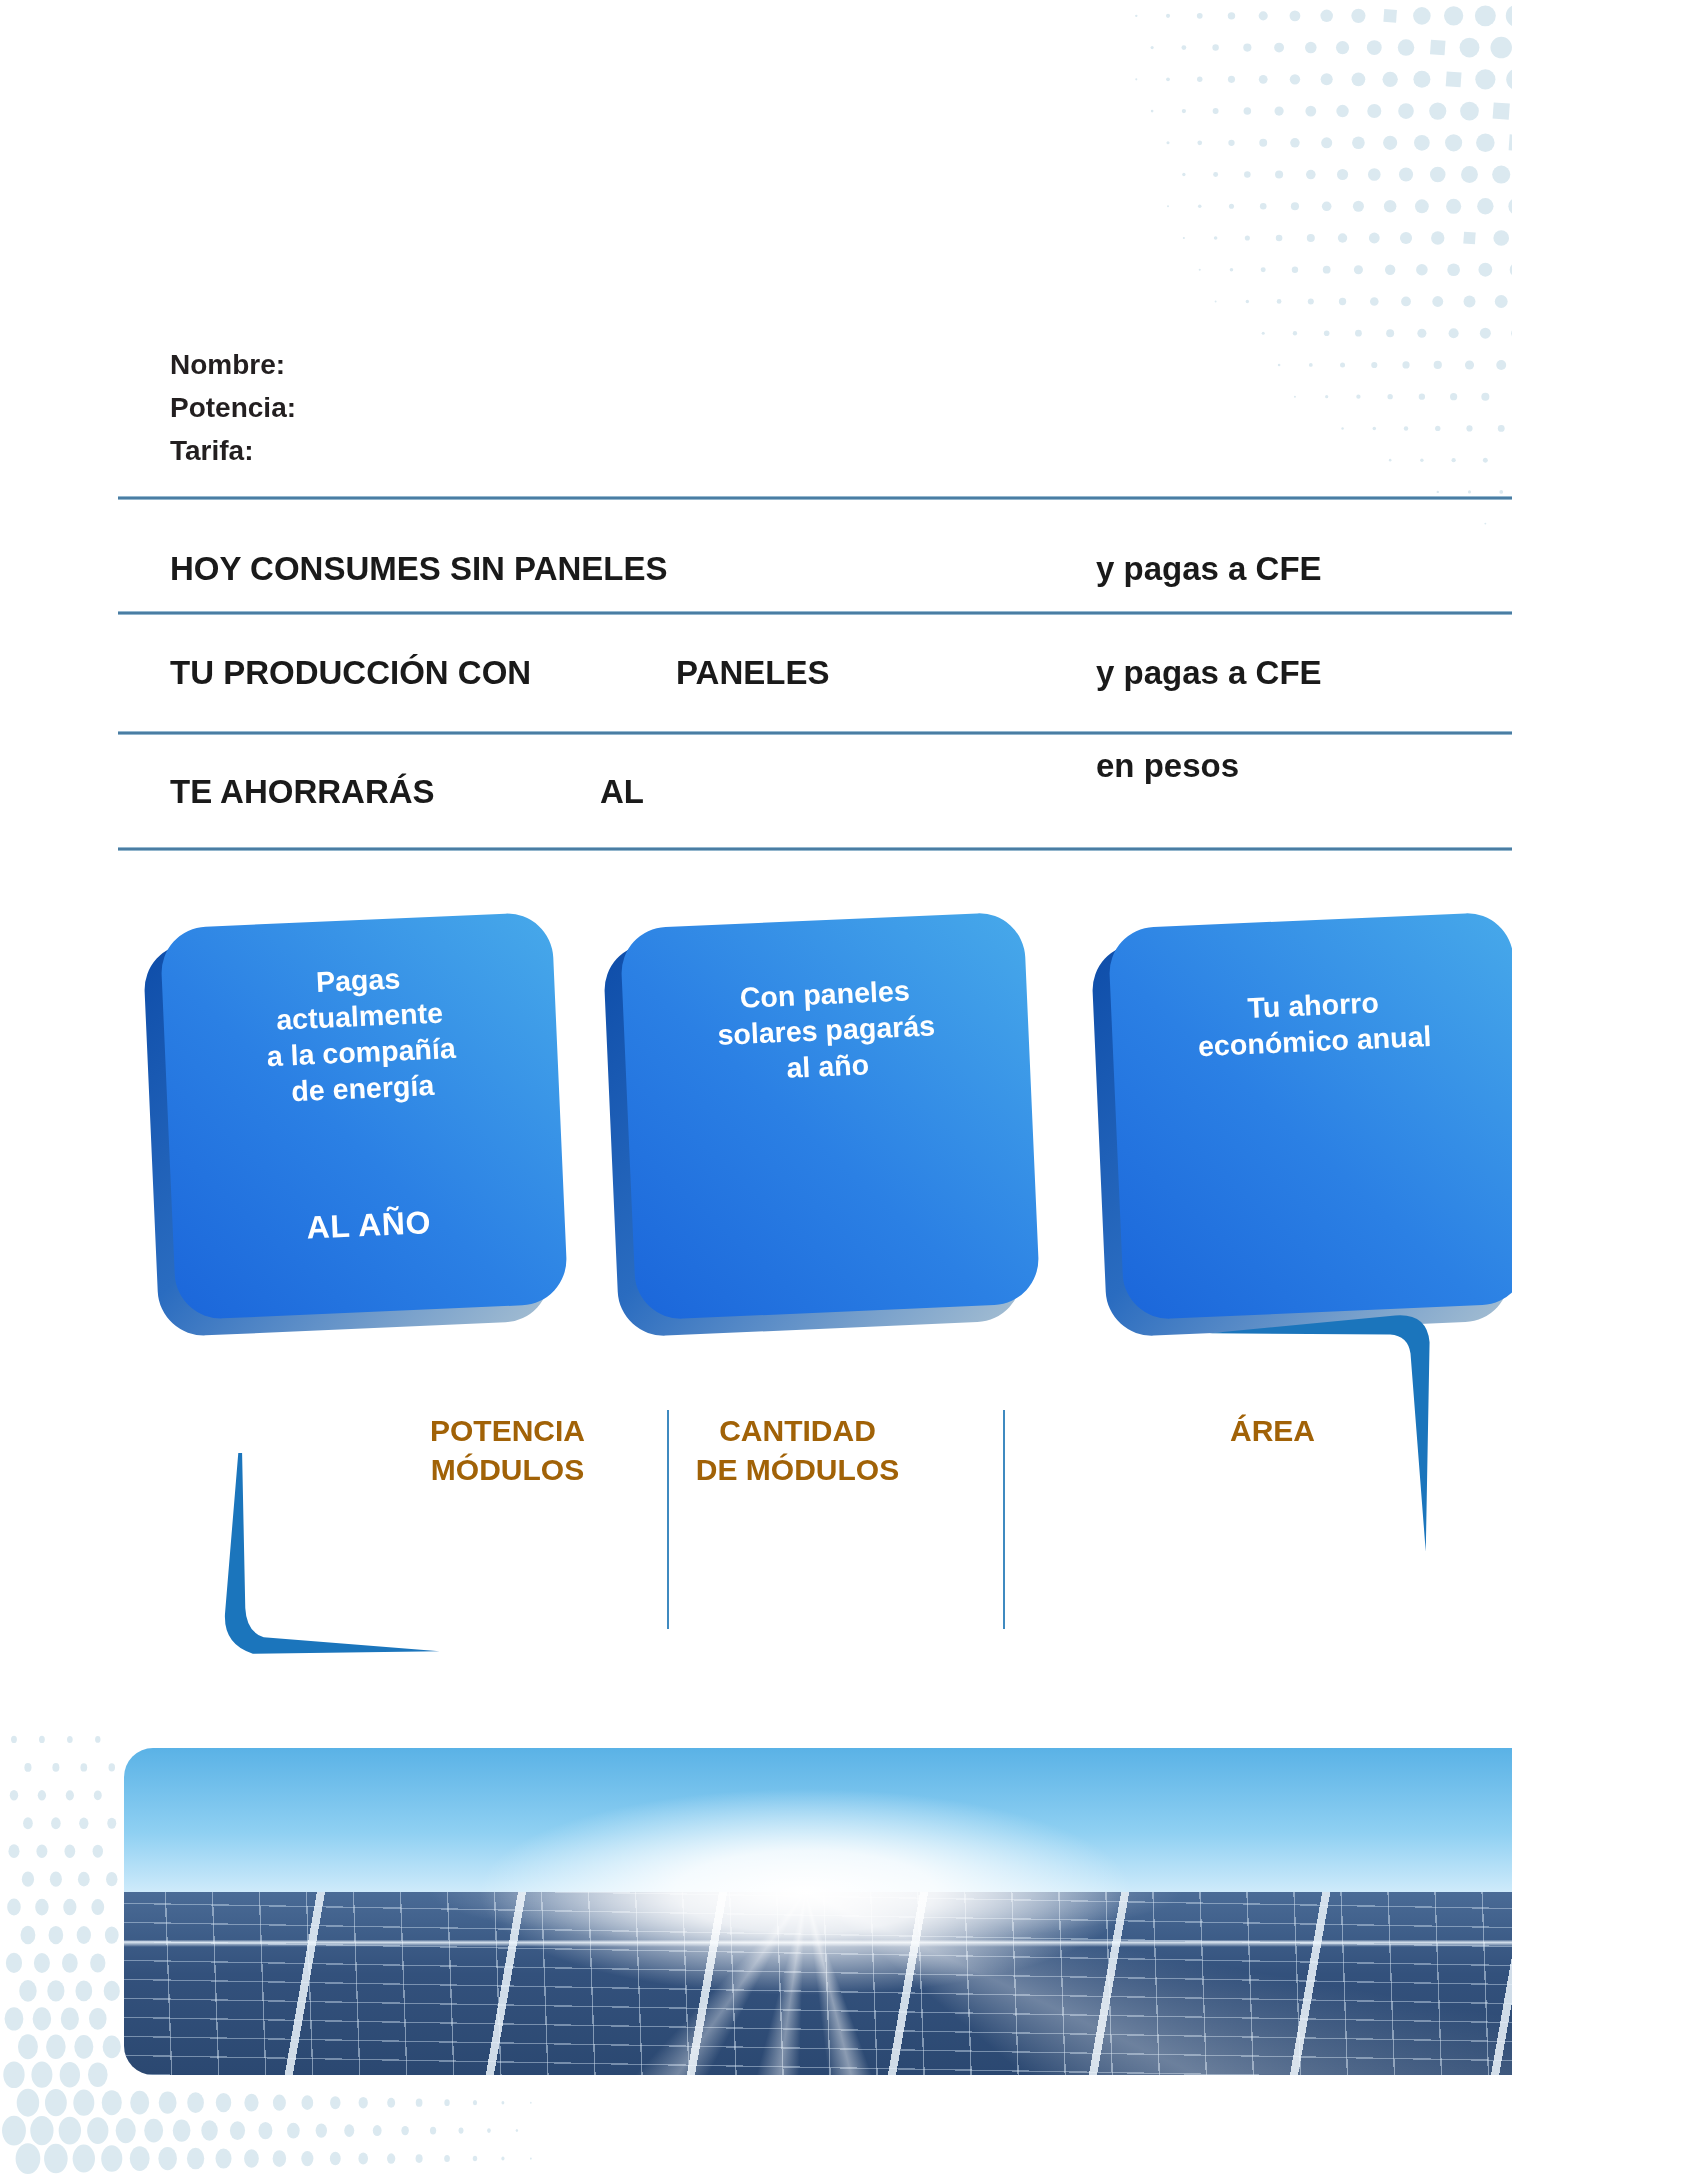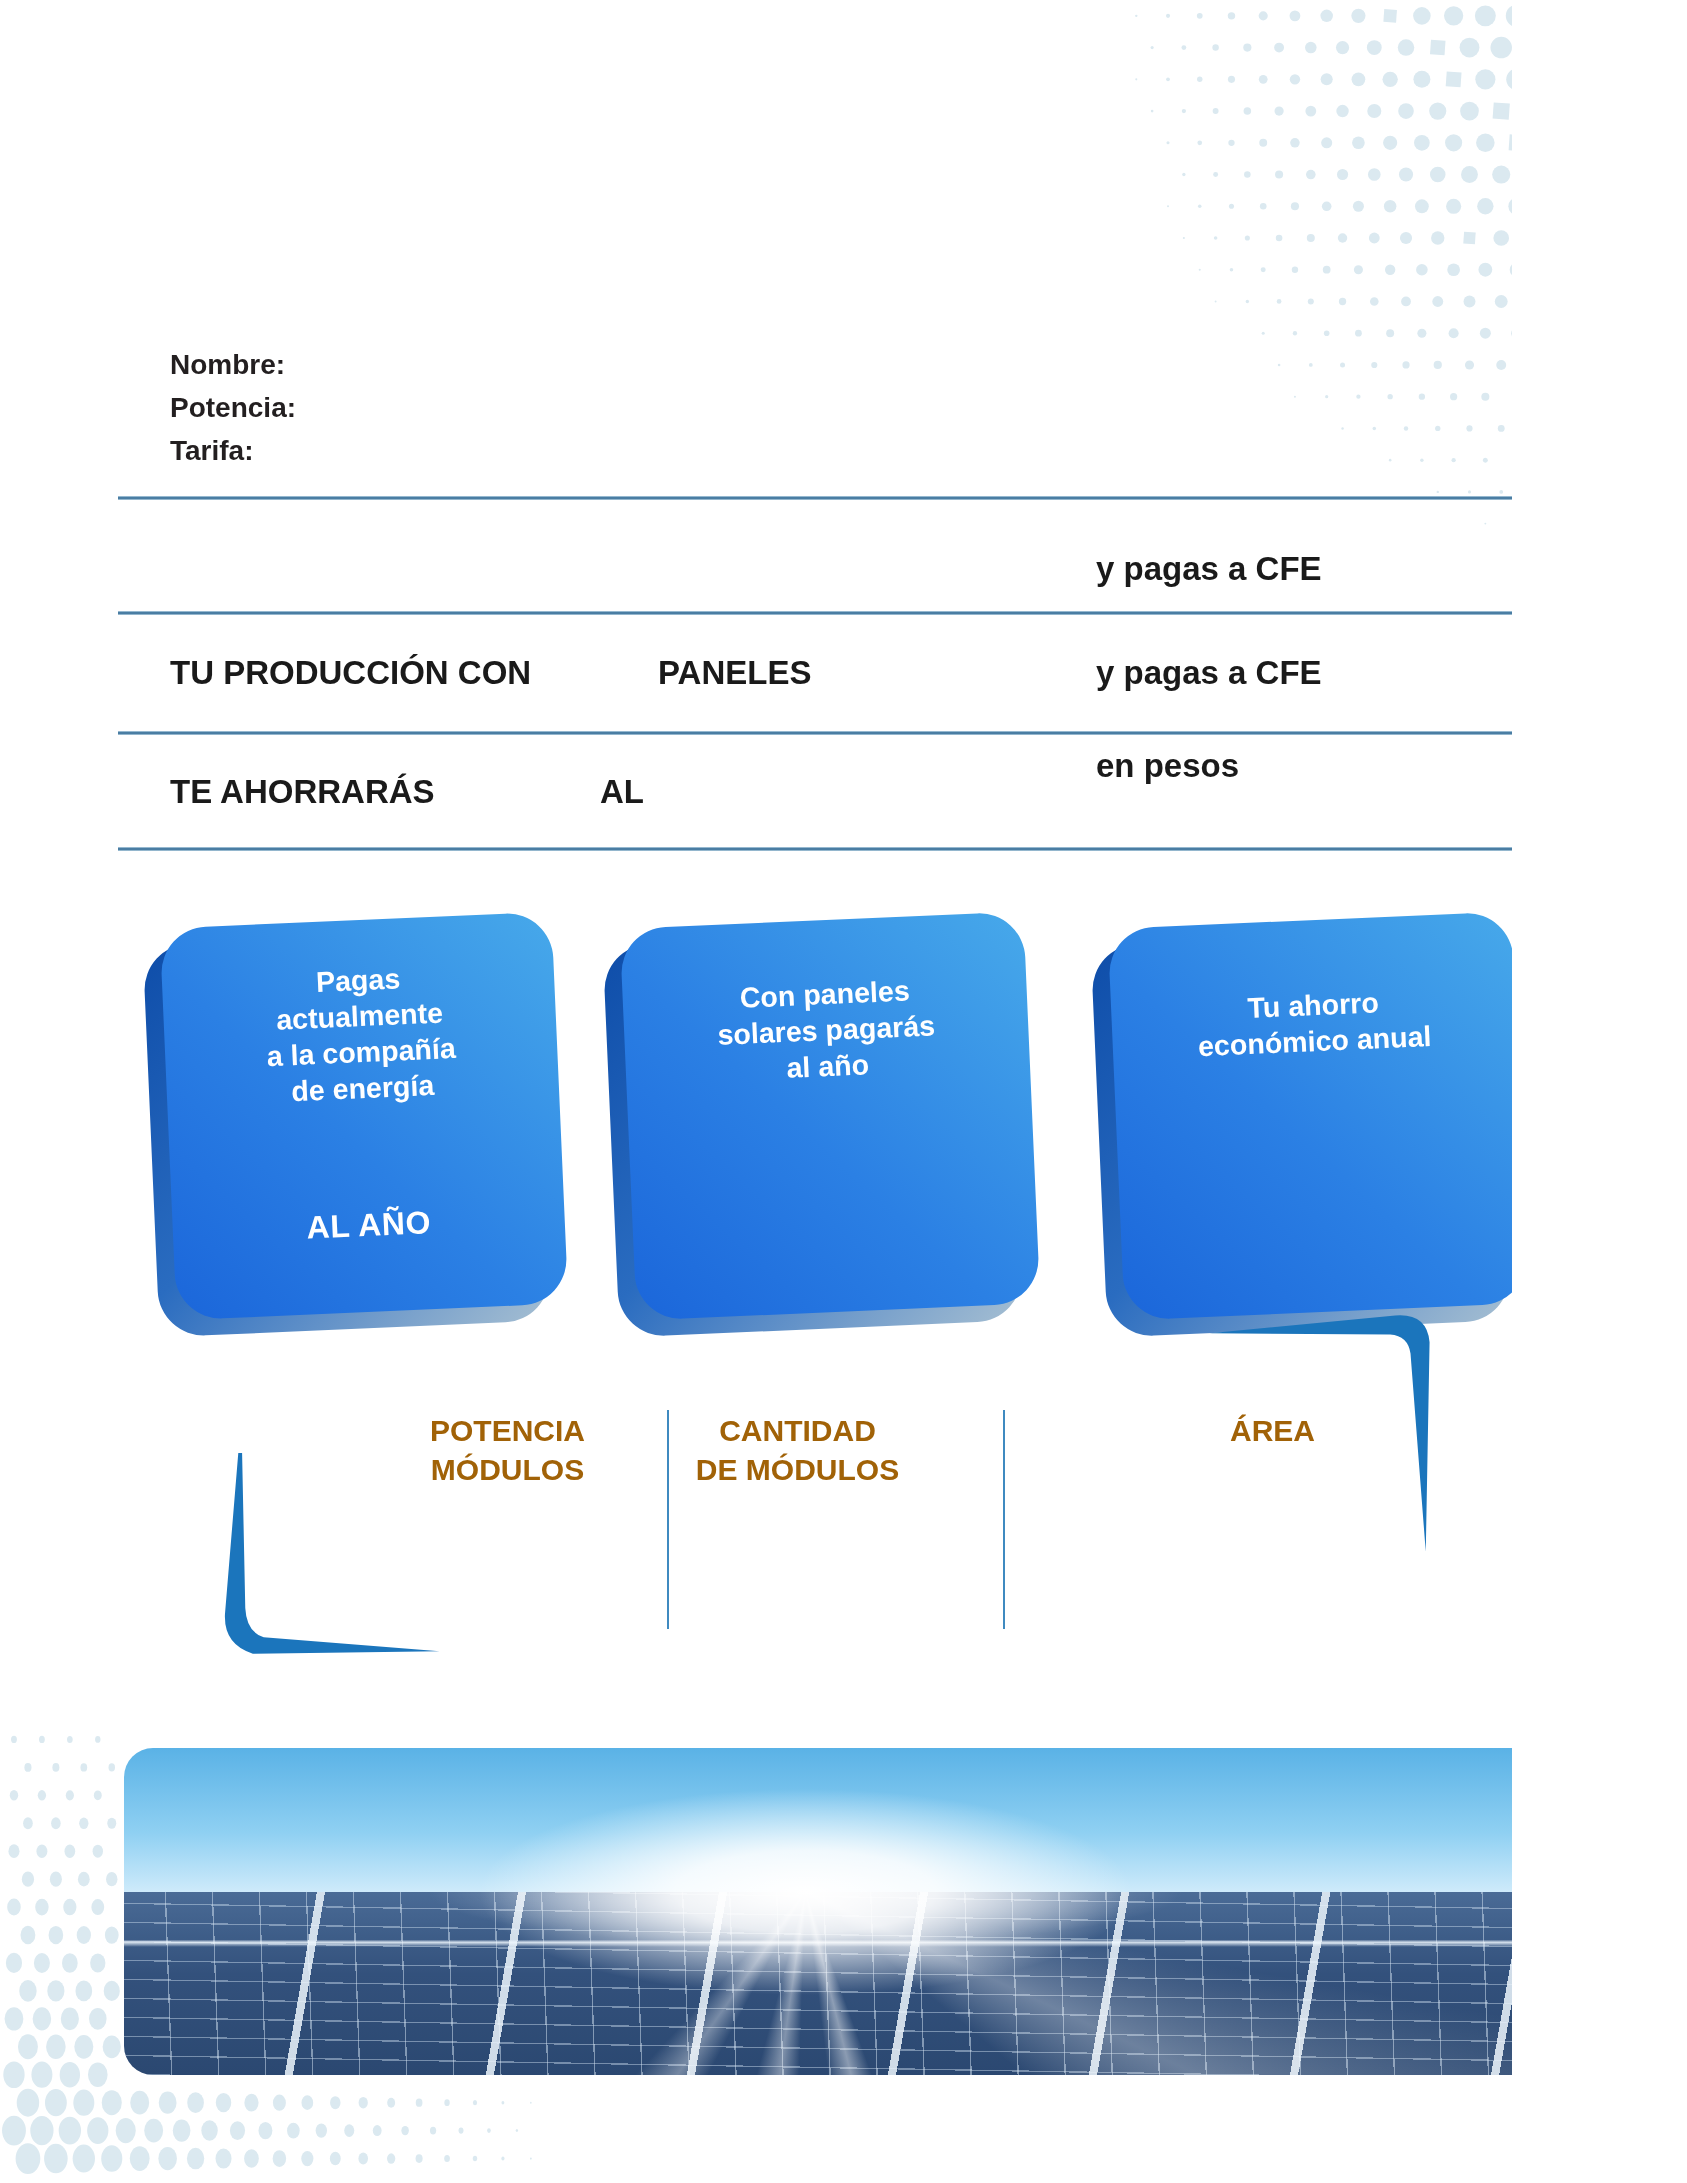--- a/index.html
+++ b/index.html
@@ -324,26 +324,27 @@
     </svg>
 
   <div id="fields-left" class="field-col">
     <div>Nombre:</div>
     <div>Potencia:</div>
     <div>Tarifa:</div>
   </div>
 
   <div class="rule" style="top:496px"></div>
 
+  <div class="row-text" style="left:170px;top:550px">HOY CONSUMES SIN PANELES</div>
   <div class="row-text" style="left:1096px;top:550px">y pagas a CFE</div>
 
   <div class="rule" style="top:611px"></div>
 
   <div class="row-text" style="left:170px;top:654px">TU PRODUCCIÓN CON</div>
-  <div class="row-text" style="left:658px;top:654px">PANELES</div>
+  <div class="row-text" style="left:676px;top:654px">PANELES</div>
   <div class="row-text" style="left:1096px;top:654px">y pagas a CFE</div>
 
   <div class="rule" style="top:731px"></div>
 
   <div class="row-text" style="left:170px;top:773px">TE AHORRARÁS</div>
   <div class="row-text" style="left:600px;top:773px">AL</div>
   <div class="row-text" style="left:1096px;top:747px">en pesos</div>
 
   <div class="rule" style="top:847px"></div>
 

